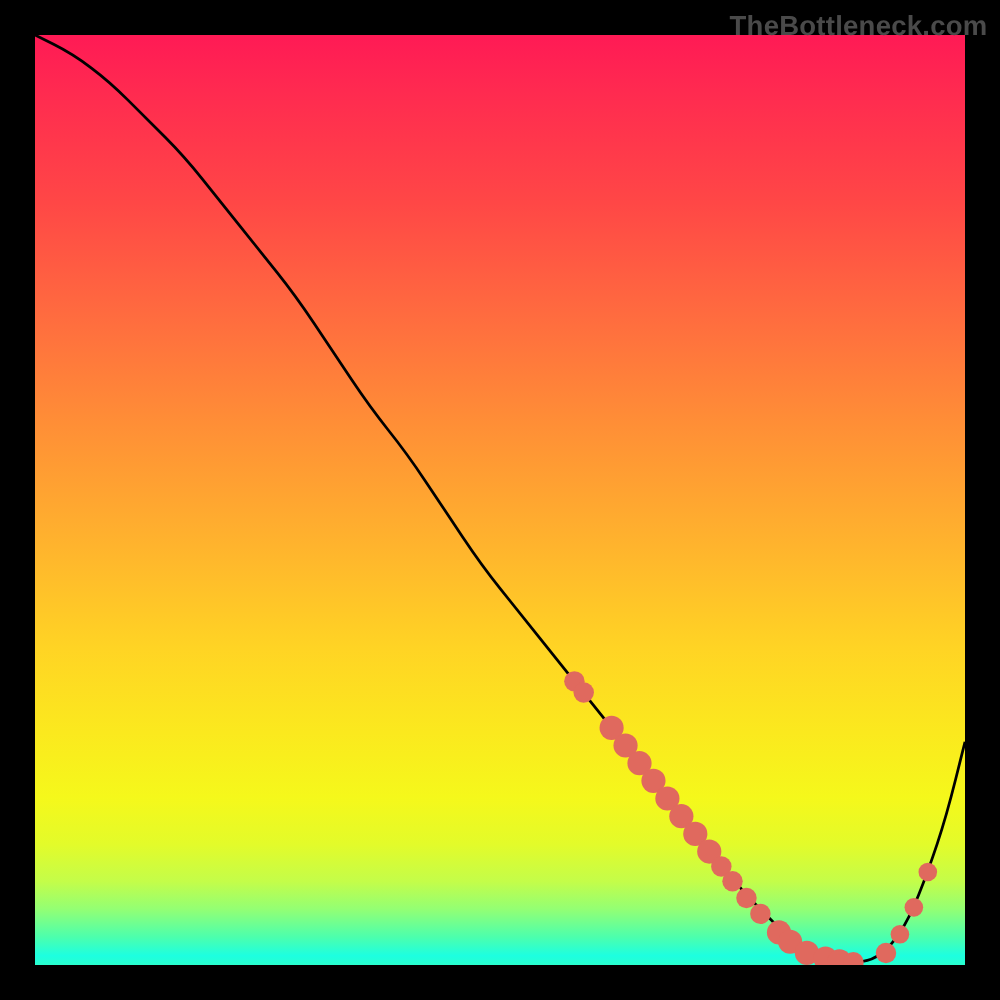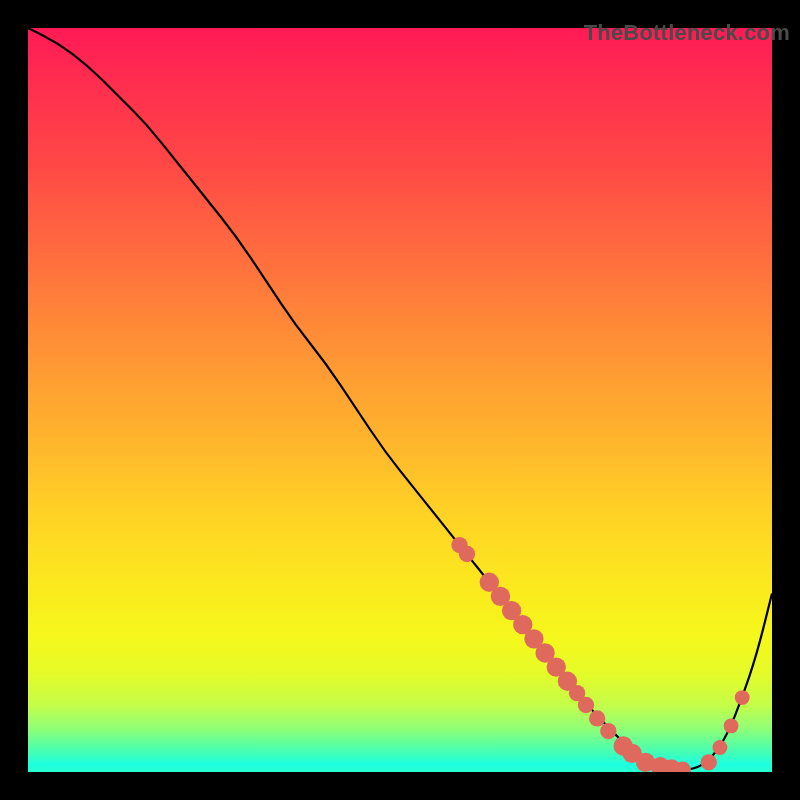--- a/index.html
+++ b/index.html
@@ -11,21 +11,21 @@
     overflow: hidden;
     font-family: Arial, Helvetica, sans-serif;
   }
   .container {
     position: relative;
     width: 800px;
     height: 800px;
   }
   .watermark {
     position: absolute;
-    top: 20px;
+    top: 8px;
     right: 10px;
     color: #4a4a4a;
     font-size: 22px;
     font-weight: bold;
     z-index: 10;
     letter-spacing: 0.2px;
   }
   .plot-area {
     position: absolute;
     left: 28px;

